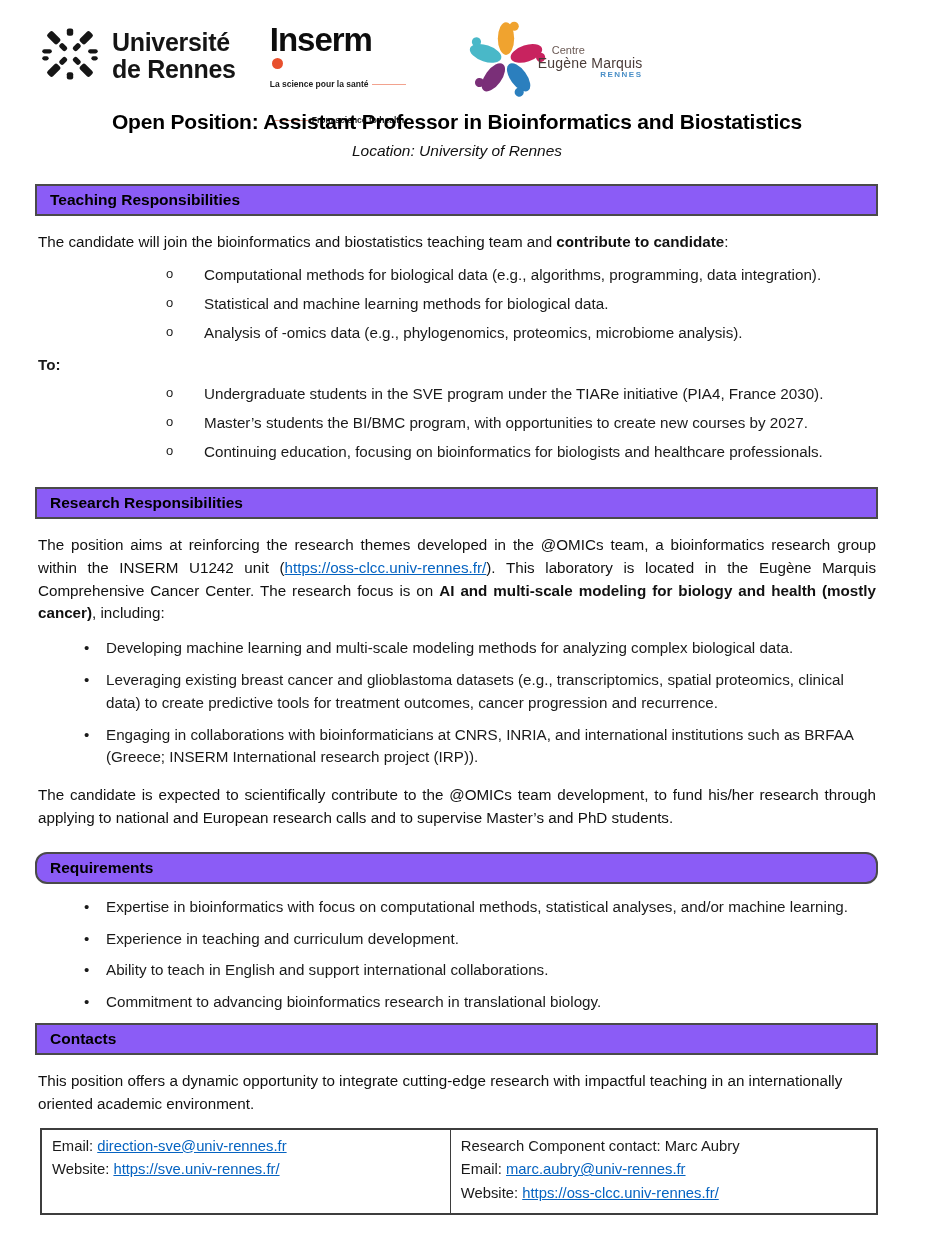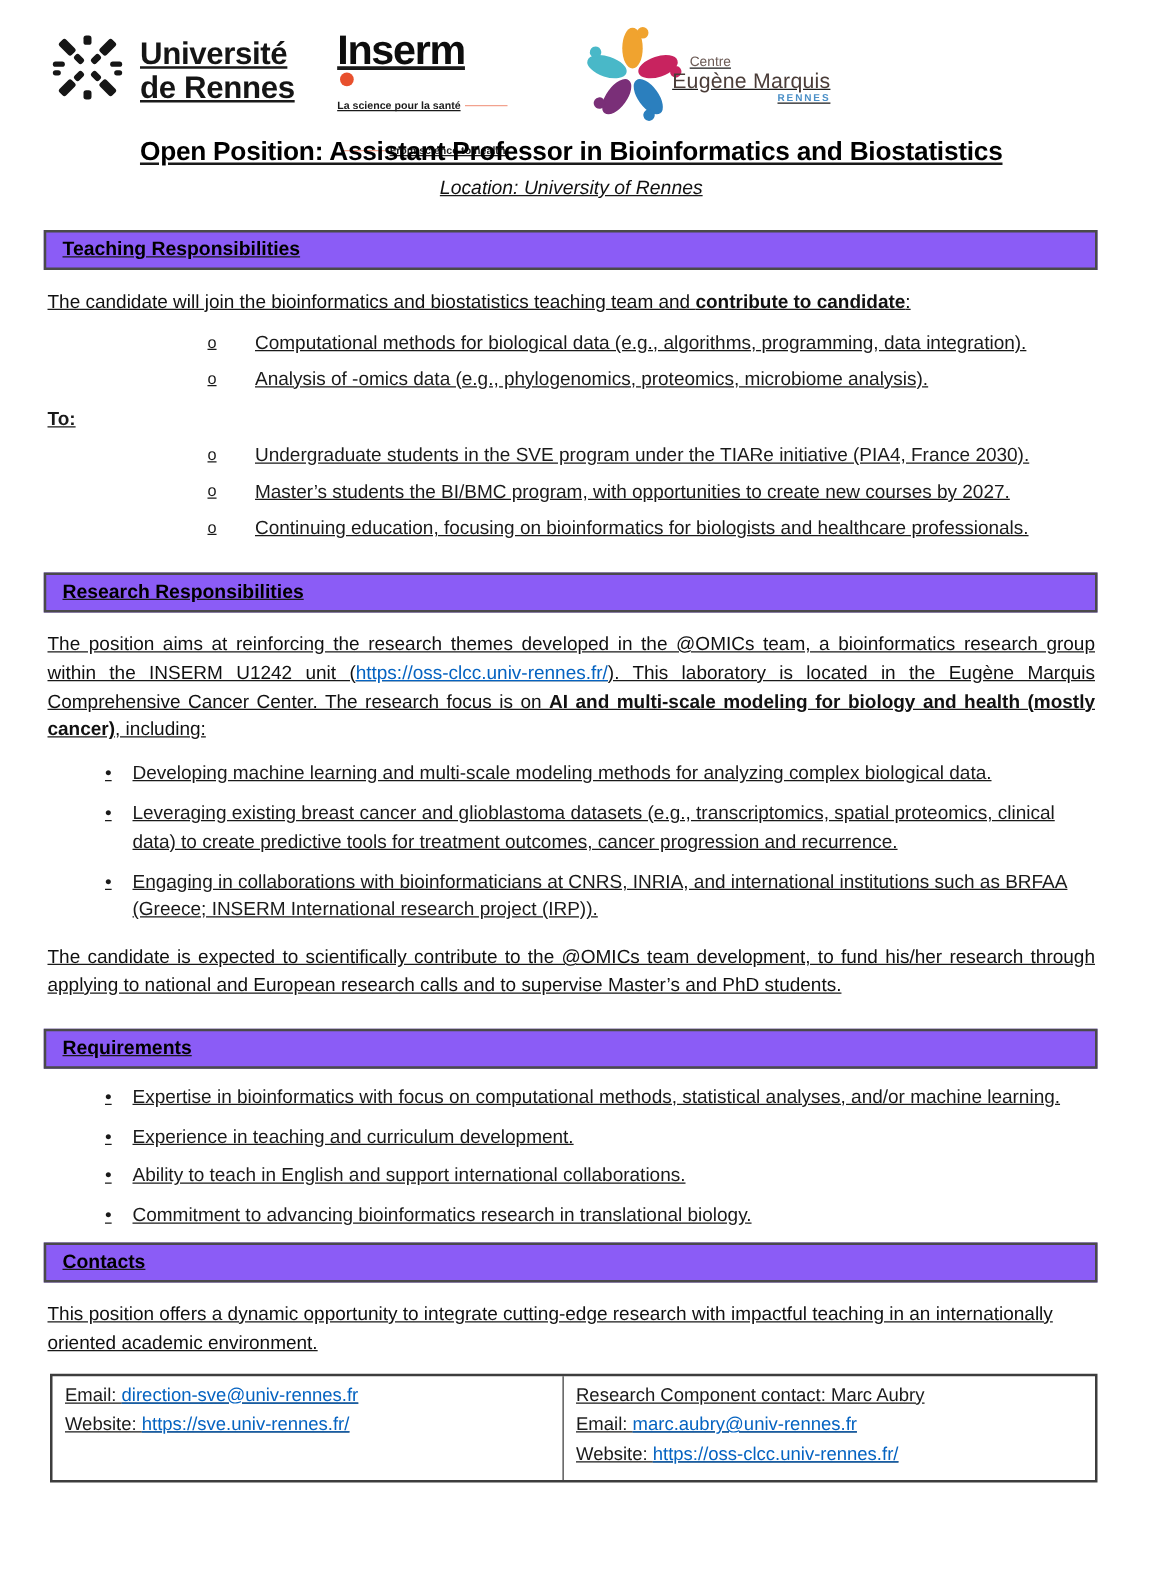--- a/index.html
+++ b/index.html
@@ -5,55 +5,54 @@
   * { margin: 0; padding: 0; box-sizing: border-box; }
   html, body { background: #ffffff; }
   body { font-family: "Liberation Sans", "DejaVu Sans", sans-serif; color: #1a1a1a; }
 
   .page {
     width: 902px; height: 1260px;
     padding: 14px 26px 0 38px;
     overflow: hidden;
     background: #fff;
     position: relative;
-    text-decoration: underline;
   }
 
   
   .logos { display: flex; align-items: flex-start; gap: 34px; height: 96px; }
   .logo-univ { display: flex; align-items: center; gap: 10px; padding-top: 8px; }
   .logo-univ .univ-text { font-size: 25px; font-weight: bold; line-height: 1.08; color: #151515; letter-spacing: -0.3px; }
   .logo-inserm { padding-top: 10px; width: 150px; }
   .inserm-word { font-size: 33px; font-weight: 800; line-height: 0.95; color: #0d0d0d; letter-spacing: -1px; }
   .inserm-dot { width: 11px; height: 11px; border-radius: 50%; background: #e8502d; margin: 3px 0 9px 2px; }
   .inserm-taglines { font-size: 8.5px; font-weight: bold; color: #1c1c1c; line-height: 1.5; white-space: nowrap; }
   .tagline-row { display: flex; align-items: center; gap: 4px; }
   .tagline-row.second { margin-left: 4px; margin-top: 23px; }
   .salmon-line { display: inline-block; width: 34px; border-top: 1.6px solid #f2a28e; }
   .logo-cem { display: flex; align-items: flex-start; margin-left: 6px; }
   .cem-text { margin-left: -14px; padding-top: 30px; line-height: 1.1; }
   .cem-centre { font-size: 11px; color: #6b5a55; display: block; margin-left: 14px; }
-  .cem-name { font-size: 17px; color: #4a3c38; font-weight: 500; display: block; letter-spacing: 0.2px; }
+  .cem-name { font-size: 14px; color: #4a3c38; font-weight: 500; display: block; letter-spacing: 0.2px; }
   .cem-rennes { font-size: 8px; color: #4a8fc7; letter-spacing: 1.5px; display: block; text-align: right; font-weight: bold; }
 
   
   .doc-title { text-align: center; font-size: 21px; font-weight: bold; color: #000; letter-spacing: -0.2px; }
   .doc-subtitle { text-align: center; font-size: 15.5px; font-style: italic; margin-top: 8px; color: #111; }
 
   
   .section-bar {
     background: #8b5cf6;
     border: 2px solid #4a4a4a;
     font-weight: bold; font-size: 15.5px; color: #000;
     padding: 5px 13px;
     margin-left: -3px; margin-right: -2px;
   }
   .mt-teach { margin-top: 24px; }
   .mt-research { margin-top: 24px; }
-  .mt-req { margin-top: 22px; }
+  .mt-req { margin-top: 22px; border-radius: 12px; }
   .mt-contacts { margin-top: 8px; }
 
   
   .para { font-size: 15.2px; line-height: 1.5; margin-top: 15px; color: #111; }
   .para.justify { text-align: justify; }
   .para b { font-weight: bold; }
   .to-line { font-size: 15.2px; font-weight: bold; margin-top: 12px; }
 
   .olist { margin-top: 10px; }
   .olist .item { display: flex; margin: 7px 0; font-size: 15.2px; line-height: 1.45; }
@@ -173,20 +172,24 @@
     <span>The candidate will join the bioinformatics and biostatistics teaching team and </span><b>contribute to candidate</b><span>:</span>
   </p>
 
   <div class="olist">
     <div class="item">
         <span class="marker"></span>
         <span>Computational methods for biological data (e.g., algorithms, programming, data integration).</span>
       </div>
     <div class="item">
         <span class="marker"></span>
+        <span>Statistical and machine learning methods for biological data.</span>
+      </div>
+    <div class="item">
+        <span class="marker"></span>
         <span>Analysis of -omics data (e.g., phylogenomics, proteomics, microbiome analysis).</span>
       </div>
   </div>
 
   <div class="to-line">To:</div>
 
   <div class="olist">
     <div class="item">
         <span class="marker"></span>
         <span>Undergraduate students in the SVE program under the TIARe initiative (PIA4, France 2030).</span>

